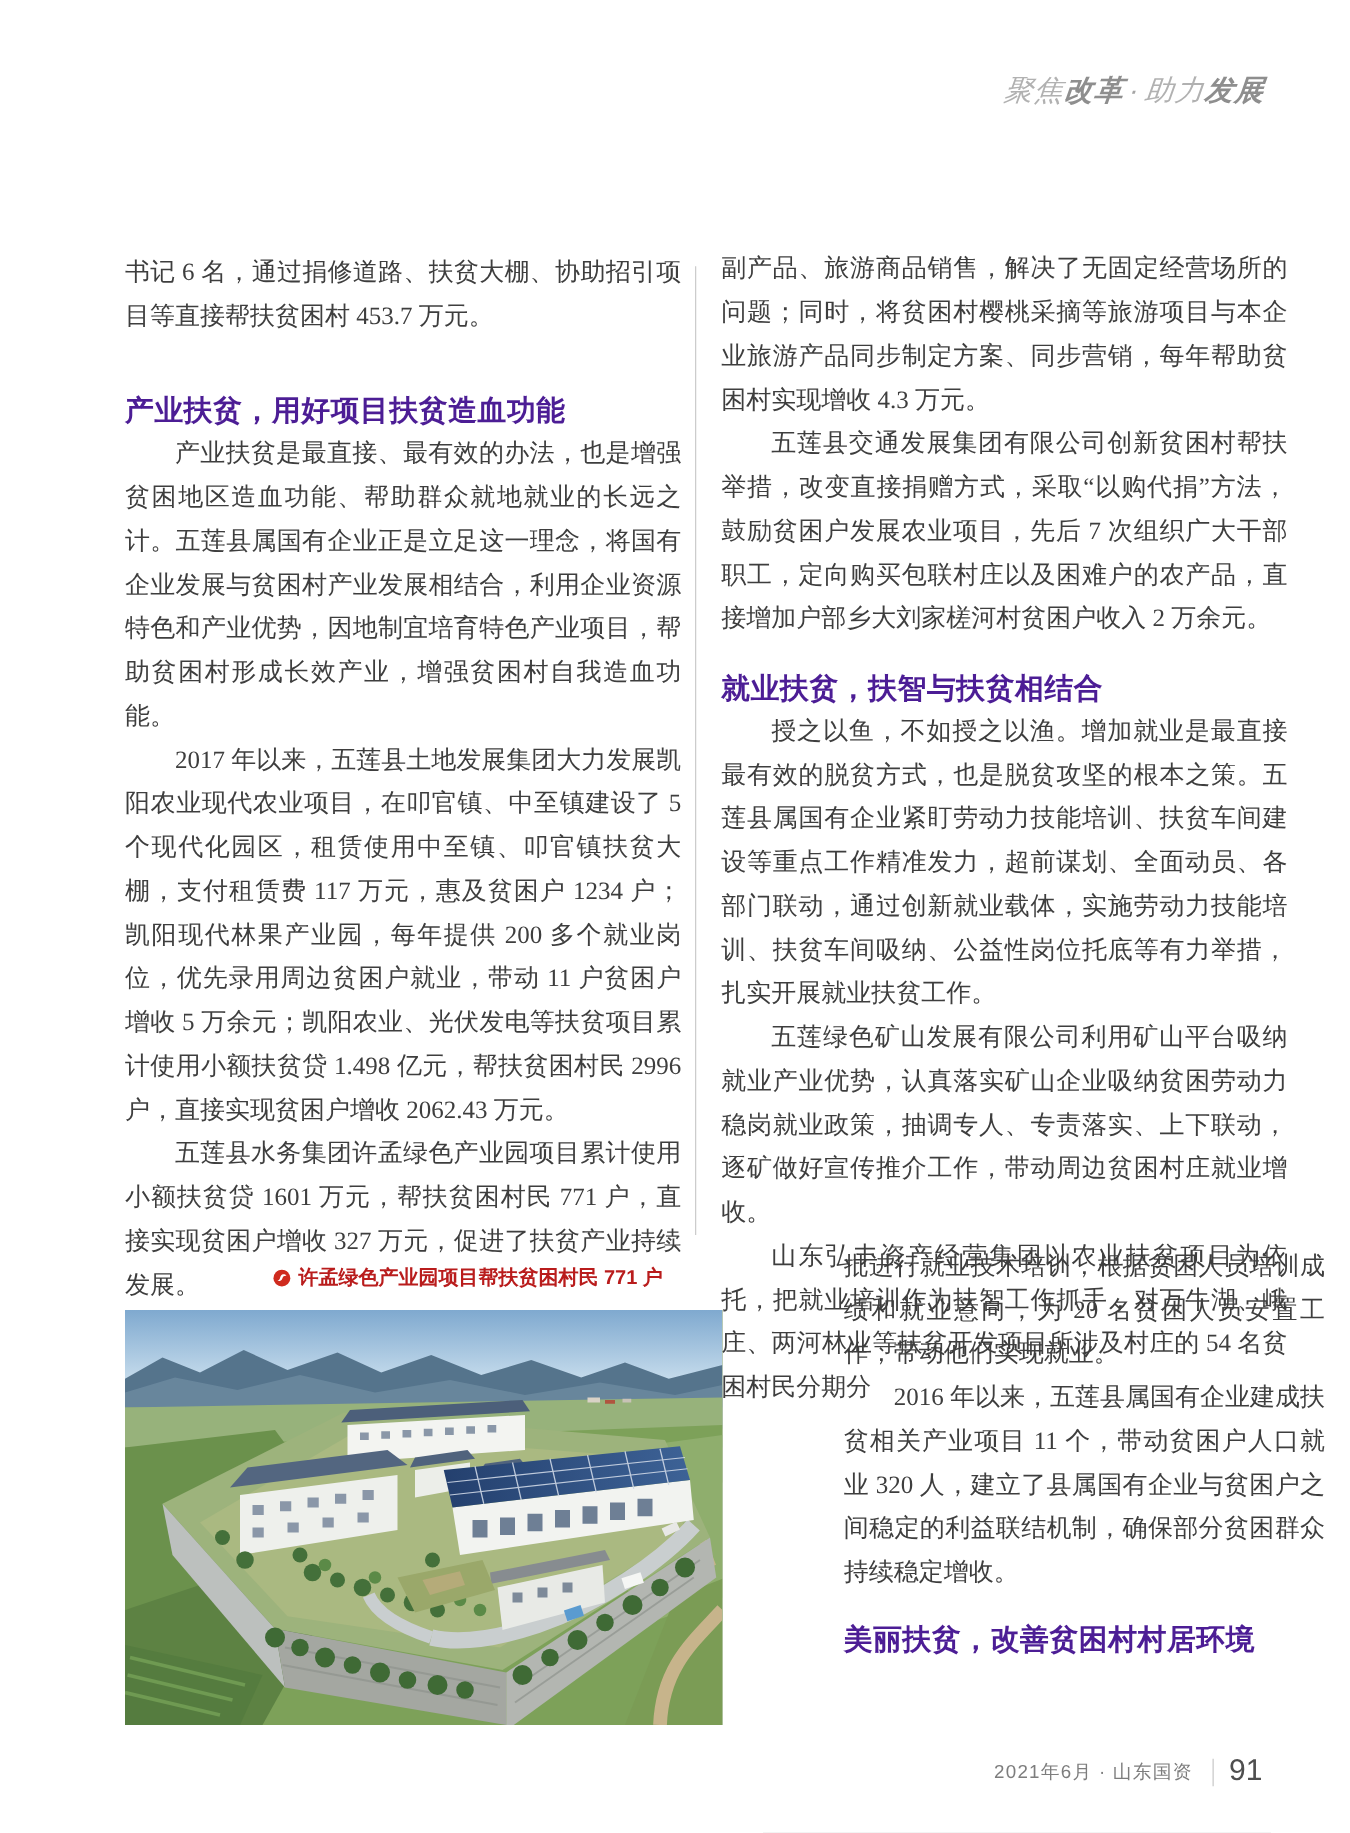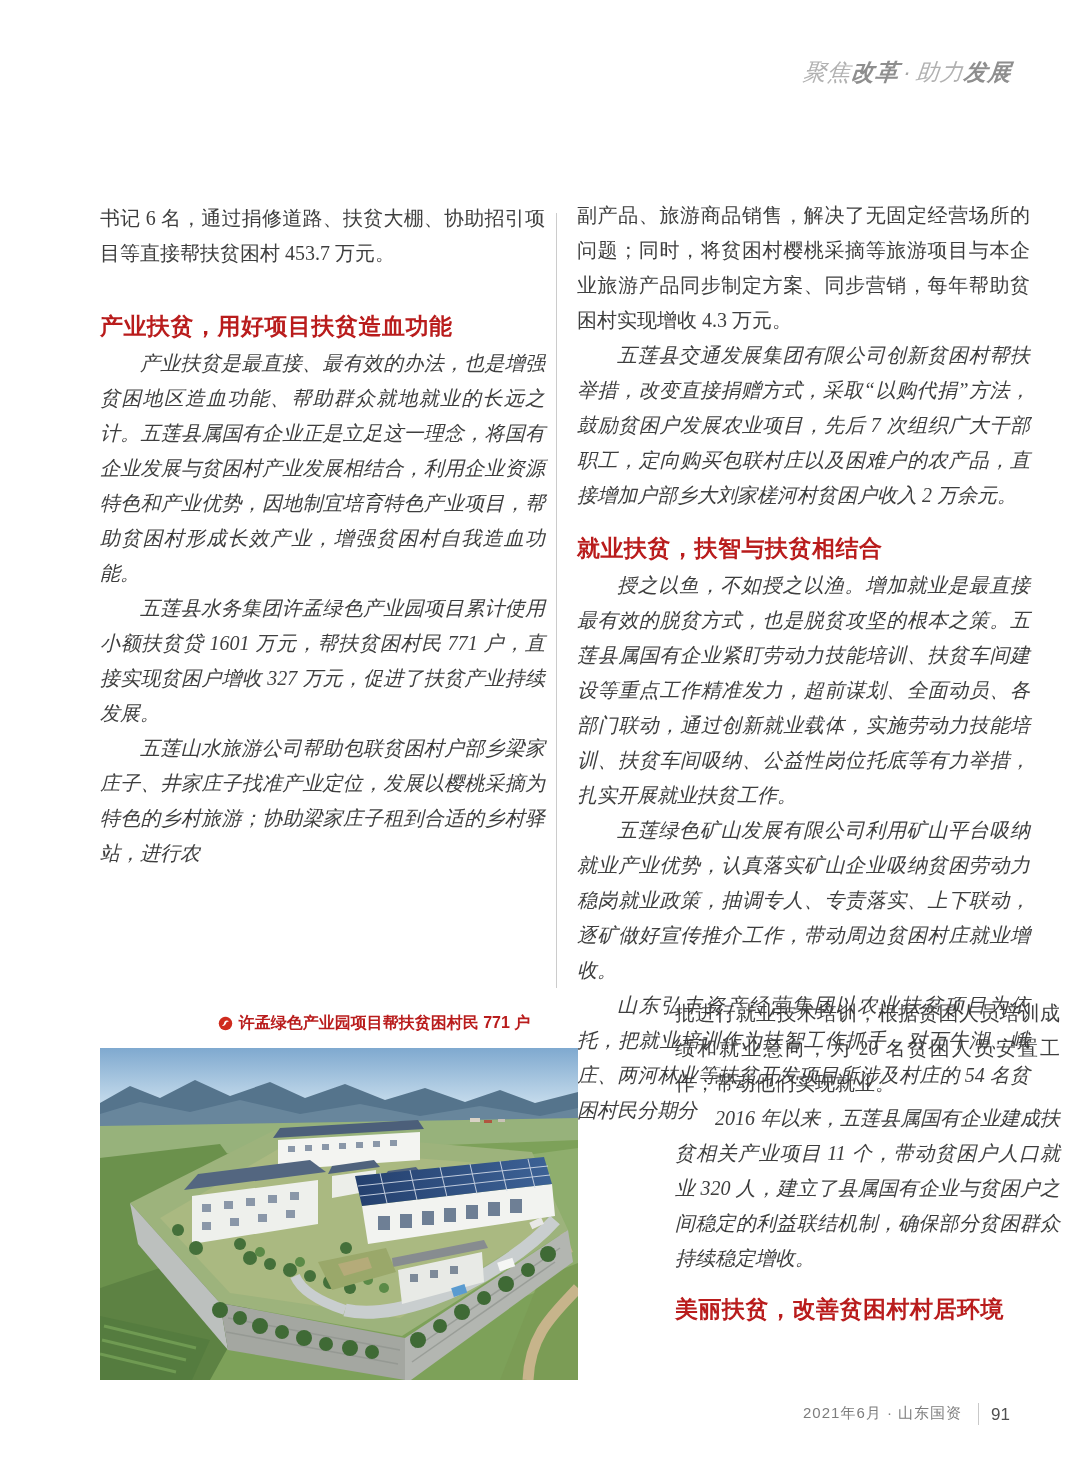--- a/index.html
+++ b/index.html
@@ -16,28 +16,28 @@
     font-family:"Liberation Sans", sans-serif;
     font-style:italic; font-size:23px; letter-spacing:1px;
     color:#b1b1b1; transform:skewX(-6deg);
   }
   .mag-header .hd-bold { font-weight:700; color:#8e8e8e; }
   .mag-header .hd-sep  { color:#a5a5a5; padding:0 4px; }
 
   
   .col { position:absolute; font-size:20px; line-height:35px; text-align:justify; }
   .col p { margin:0; }
-  .col p.indent { text-indent:2em;font-style:italic; }
+  .col p.indent { text-indent:2em; }
   .col-left   { left:100px; top:201px; width:445px; }
   .col-right  { left:577px; top:198px; width:453px; }
   .col-narrow { left:675px; top:996px; width:385px; }
 
   h2.sec {
-    font-family:Liberation Mono, monospace;
-    font-size:23px; font-weight:700; color:#b91c1c;
+    font-family:Liberation Serif, serif;
+    font-size:23px; font-weight:700; color:#4c1d95;
     line-height:35px; margin:0; letter-spacing:0.5px;
   }
   .gap40 { margin-top:40px !important; }
   .gap20 { margin-top:20px !important; }
   .gap18 { margin-top:18px !important; }
 
   .v-divider {
     position:absolute; left:556px; top:213px; width:1px; height:775px;
     background:#cccccc;
   }
@@ -63,36 +63,37 @@
     position:absolute; top:1403px; left:0; width:1010px;
     text-align:right; font-family:"Liberation Sans", sans-serif;
     color:#7d7d7d; font-size:15px;
   }
   .page-footer .issue { letter-spacing:1px; vertical-align:2px; }
   .page-footer .foot-bar {
     display:inline-block; width:1px; height:22px; background:#c9c9c9;
     margin:0 12px 0 16px; vertical-align:-5px;
   }
   .page-footer .pageno {
-    font-size:17px; color:#4f4f4f; letter-spacing:0;
+    font-size:24px; color:#4f4f4f; letter-spacing:0;
   }
 </style>
 </head>
 <body>
 
 <div class="page">
 
   <div class="mag-header">
     <span>聚焦</span><span class="hd-bold">改革</span><span class="hd-sep">·</span><span>助力</span><span class="hd-bold">发展</span>
   </div>
 
   <div class="col col-left">
     <p>书记 6 名，通过捐修道路、扶贫大棚、协助招引项目等直接帮扶贫困村 453.7 万元。</p>
     <h2 class="sec gap40">产业扶贫，用好项目扶贫造血功能</h2>
     <p class="indent">产业扶贫是最直接、最有效的办法，也是增强贫困地区造血功能、帮助群众就地就业的长远之计。五莲县属国有企业正是立足这一理念，将国有企业发展与贫困村产业发展相结合，利用企业资源特色和产业优势，因地制宜培育特色产业项目，帮助贫困村形成长效产业，增强贫困村自我造血功能。</p>
+    <p class="indent">2017 年以来，五莲县土地发展集团大力发展凯阳农业现代农业项目，在叩官镇、中至镇建设了 5 个现代化园区，租赁使用中至镇、叩官镇扶贫大棚，支付租赁费 117 万元，惠及贫困户 1234 户；凯阳现代林果产业园，每年提供 200 多个就业岗位，优先录用周边贫困户就业，带动 11 户贫困户增收 5 万余元；凯阳农业、光伏发电等扶贫项目累计使用小额扶贫贷 1.498 亿元，帮扶贫困村民 2996 户，直接实现贫困户增收 2062.43 万元。</p>
     <p class="indent">五莲县水务集团许孟绿色产业园项目累计使用小额扶贫贷 1601 万元，帮扶贫困村民 771 户，直接实现贫困户增收 327 万元，促进了扶贫产业持续发展。</p>
     <p class="indent">五莲山水旅游公司帮助包联贫困村户部乡梁家庄子、井家庄子找准产业定位，发展以樱桃采摘为特色的乡村旅游；协助梁家庄子租到合适的乡村驿站，进行农</p>
   </div>
 
   <div class="v-divider"></div>
 
   <div class="col col-right">
     <p>副产品、旅游商品销售，解决了无固定经营场所的问题；同时，将贫困村樱桃采摘等旅游项目与本企业旅游产品同步制定方案、同步营销，每年帮助贫困村实现增收 4.3 万元。</p>
     <p class="indent">五莲县交通发展集团有限公司创新贫困村帮扶举措，改变直接捐赠方式，采取“以购代捐”方法，鼓励贫困户发展农业项目，先后 7 次组织广大干部职工，定向购买包联村庄以及困难户的农产品，直接增加户部乡大刘家槎河村贫困户收入 2 万余元。</p>
     <h2 class="sec gap20">就业扶贫，扶智与扶贫相结合</h2>

